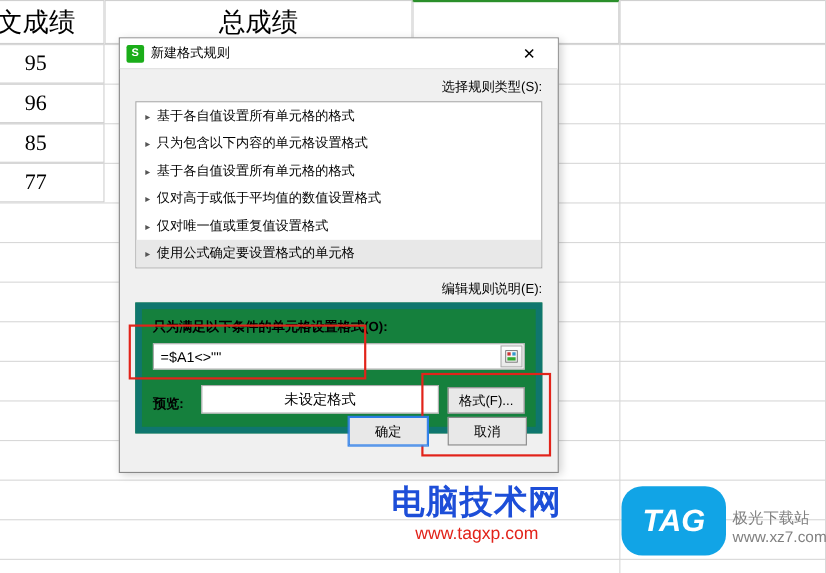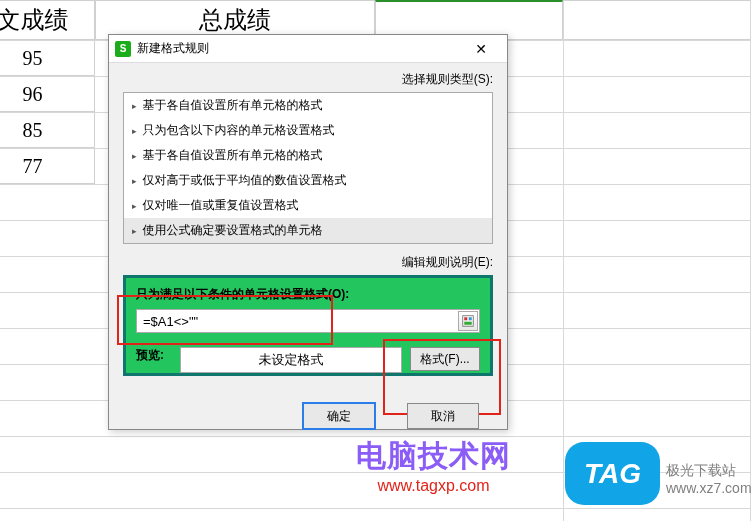--- a/index.html
+++ b/index.html
@@ -109,23 +109,23 @@
     }
     .rule-item.selected {
       background: #e8e8e8;
     }
     .rule-item .arrow {
       margin-right: 6px;
       font-size: 9px;
       color: #555;
     }
     .edit-area {
-      border: 3px solid #0f766e;
-      background: #22c55e;
-      padding: 8px 10px 0 10px;
+      border: 6px solid #0f766e;
+      background: #15803d;
+      padding: 8px 10px 12px 10px;
       position: relative;
     }
     .cond-label {
       font-size: 12px;
       font-weight: bold;
       margin-bottom: 6px;
     }
     .formula-row {
       position: relative;
       margin-bottom: 14px;
@@ -145,21 +145,21 @@
       border: 1px solid #aaa;
       background: linear-gradient(#fff,#e8e8e8);
       display: flex;
       align-items: center;
       justify-content: center;
       cursor: pointer;
     }
     .range-btn svg { width: 12px; height: 12px; }
     .preview-row {
       display: flex;
-      align-items: flex-start;
+      align-items: flex-end;
       gap: 8px;
     }
     .preview-label {
       font-size: 12px;
       font-weight: bold;
       min-width: 36px;
     }
     .preview-box {
       flex: 1;
       height: 26px;
@@ -179,24 +179,24 @@
       cursor: pointer;
       padding: 0 8px;
     }
     .red-box1 {
       position: absolute;
       border: 2px solid #e2231a;
       pointer-events: none;
     }
     .dlg-buttons {
       position: absolute;
-      left: 0; right: 0; bottom: 0;
+      left: 0; right: 0; bottom: 24px;
       display: flex;
       justify-content: flex-end;
-      gap: 32px;
+      gap: 18px;
       padding-right: 28px;
     }
     .dlg-btn {
       min-width: 72px;
       height: 26px;
       border: 1px solid #888;
       background: #e8e8e8;
       font-size: 12px;
       cursor: pointer;
     }
@@ -208,21 +208,21 @@
     .wm1 {
       position: absolute;
       left: 356px;
       top: 436px;
       text-align: center;
       pointer-events: none;
     }
     .wm1 .big {
       font-size: 30px;
       font-weight: bold;
-      color: #8b5cf6;
+      color: #1d4ed8;
       letter-spacing: 1px;
     }
     .wm1 .small {
       font-size: 16px;
       color: #e2231a;
     }
     .wm-tag {
       position: absolute;
       left: 565px;
       top: 442px;

